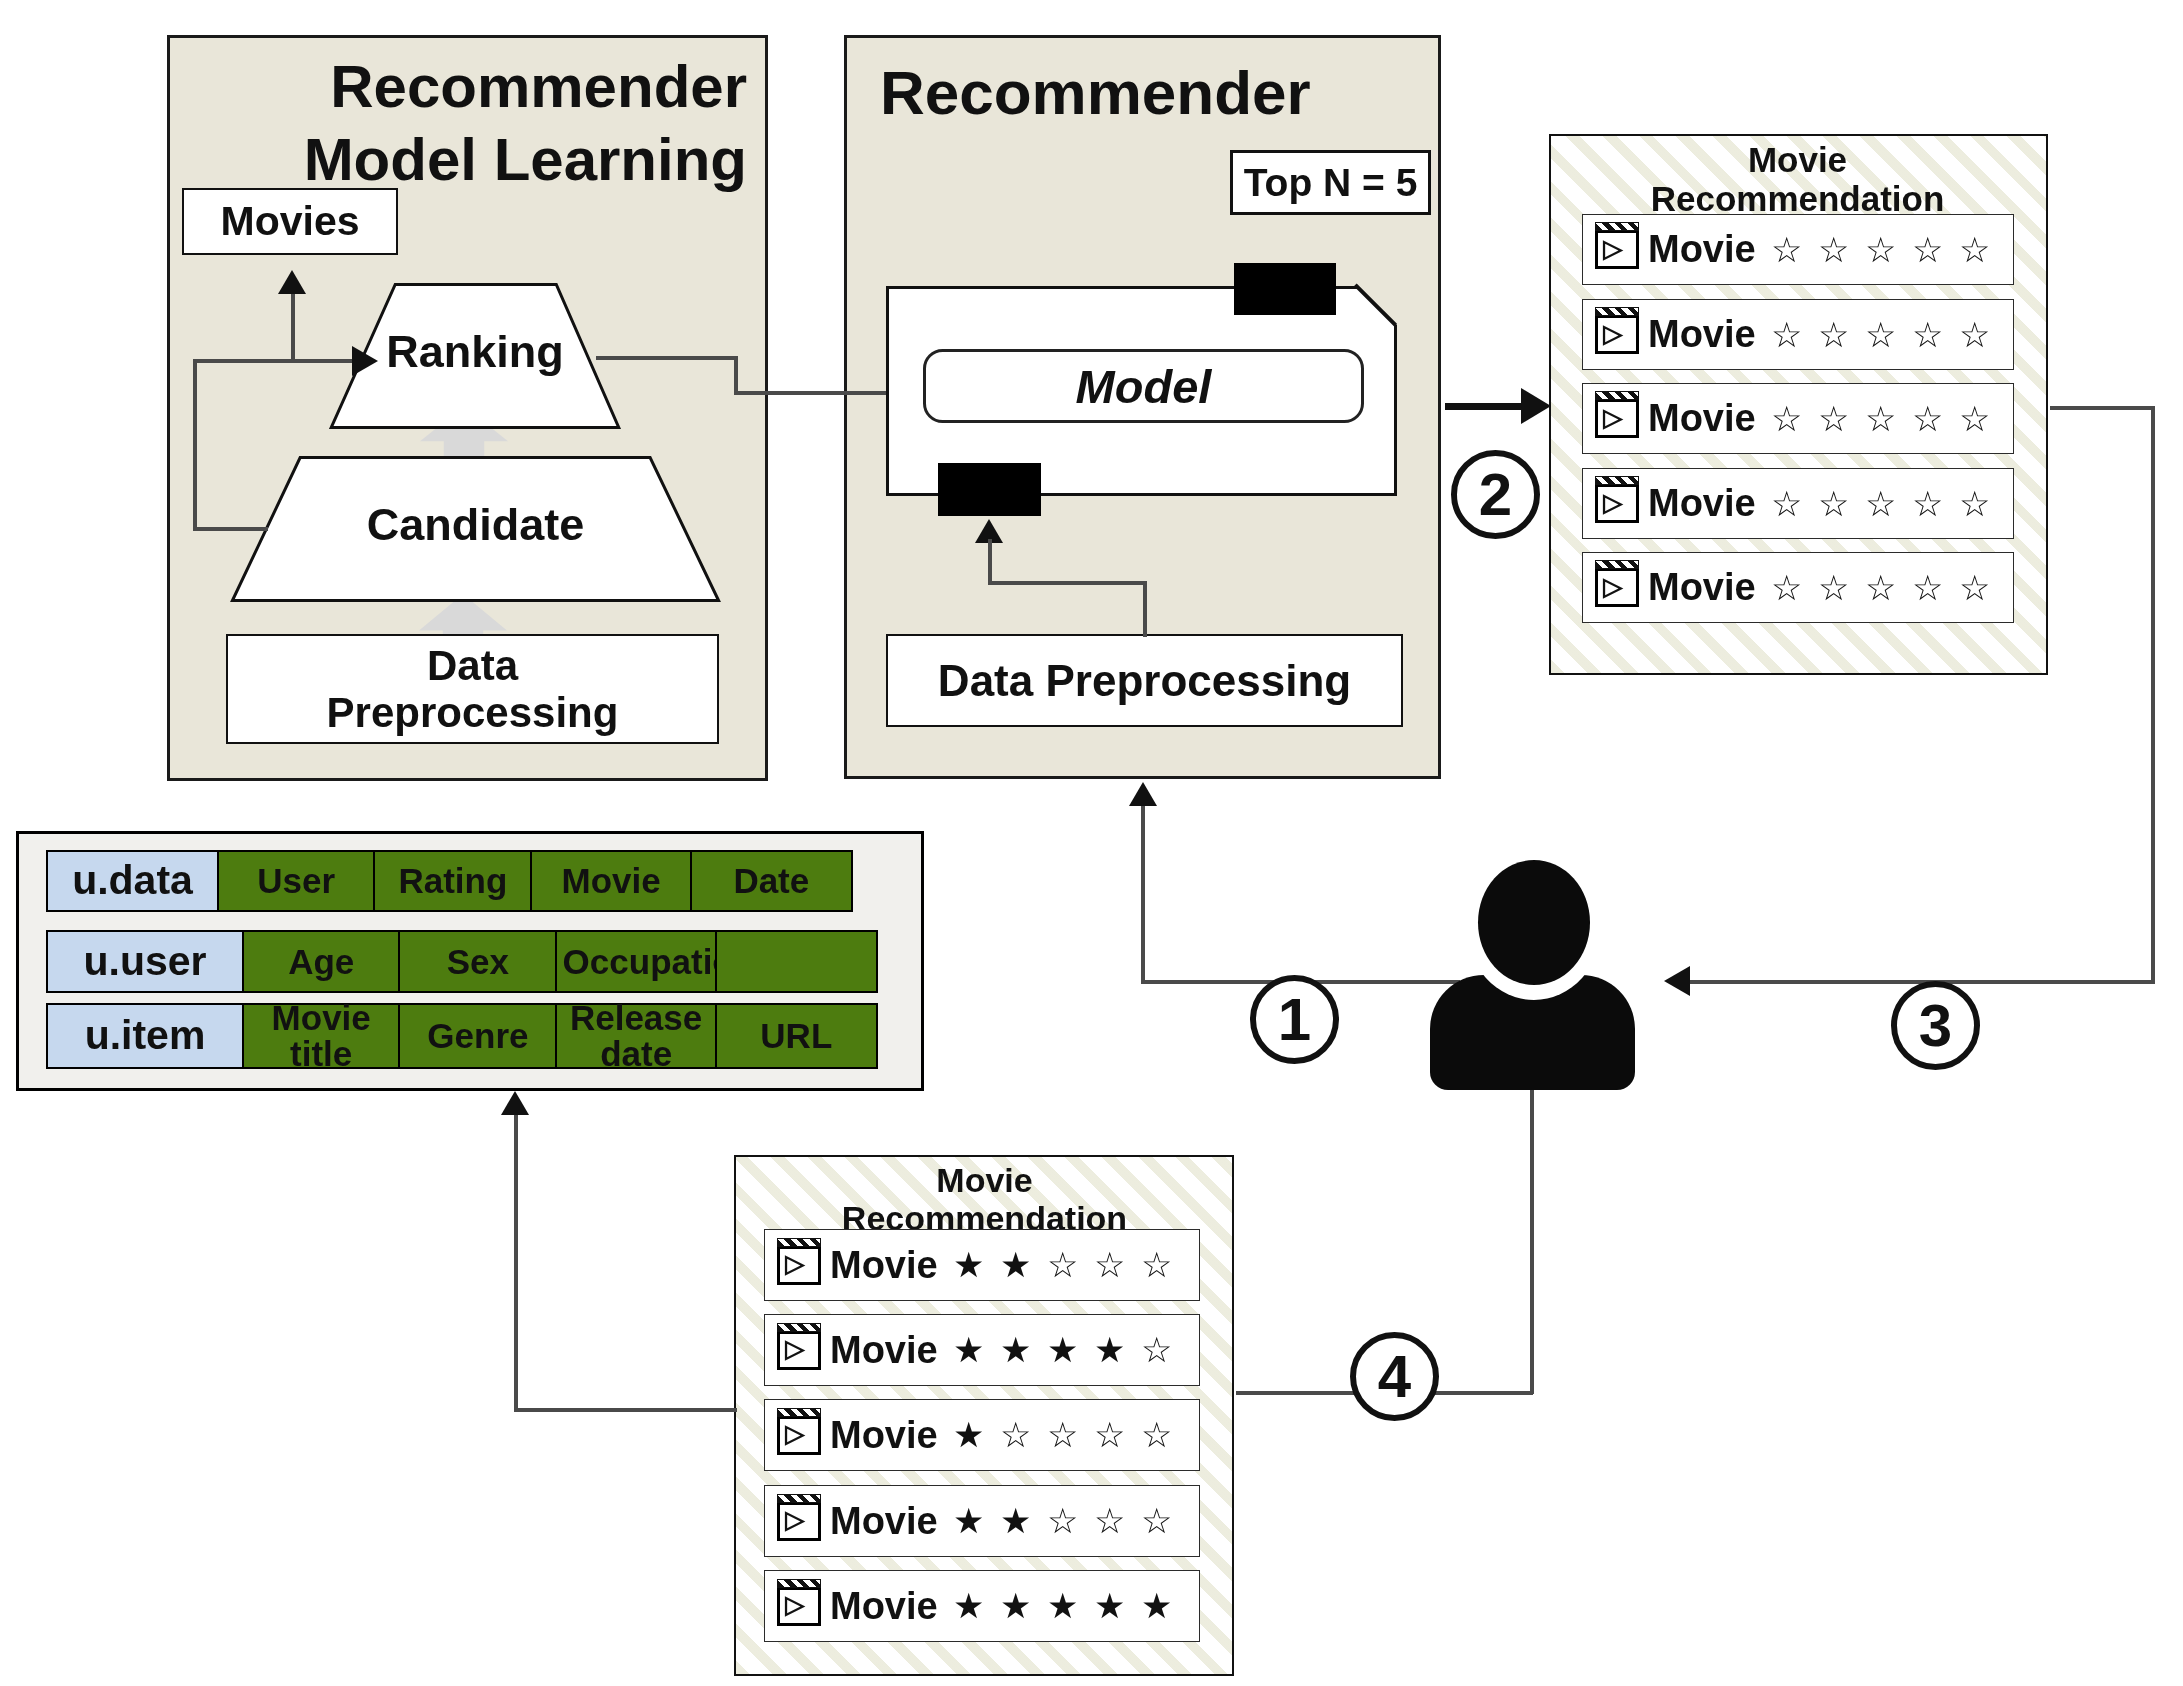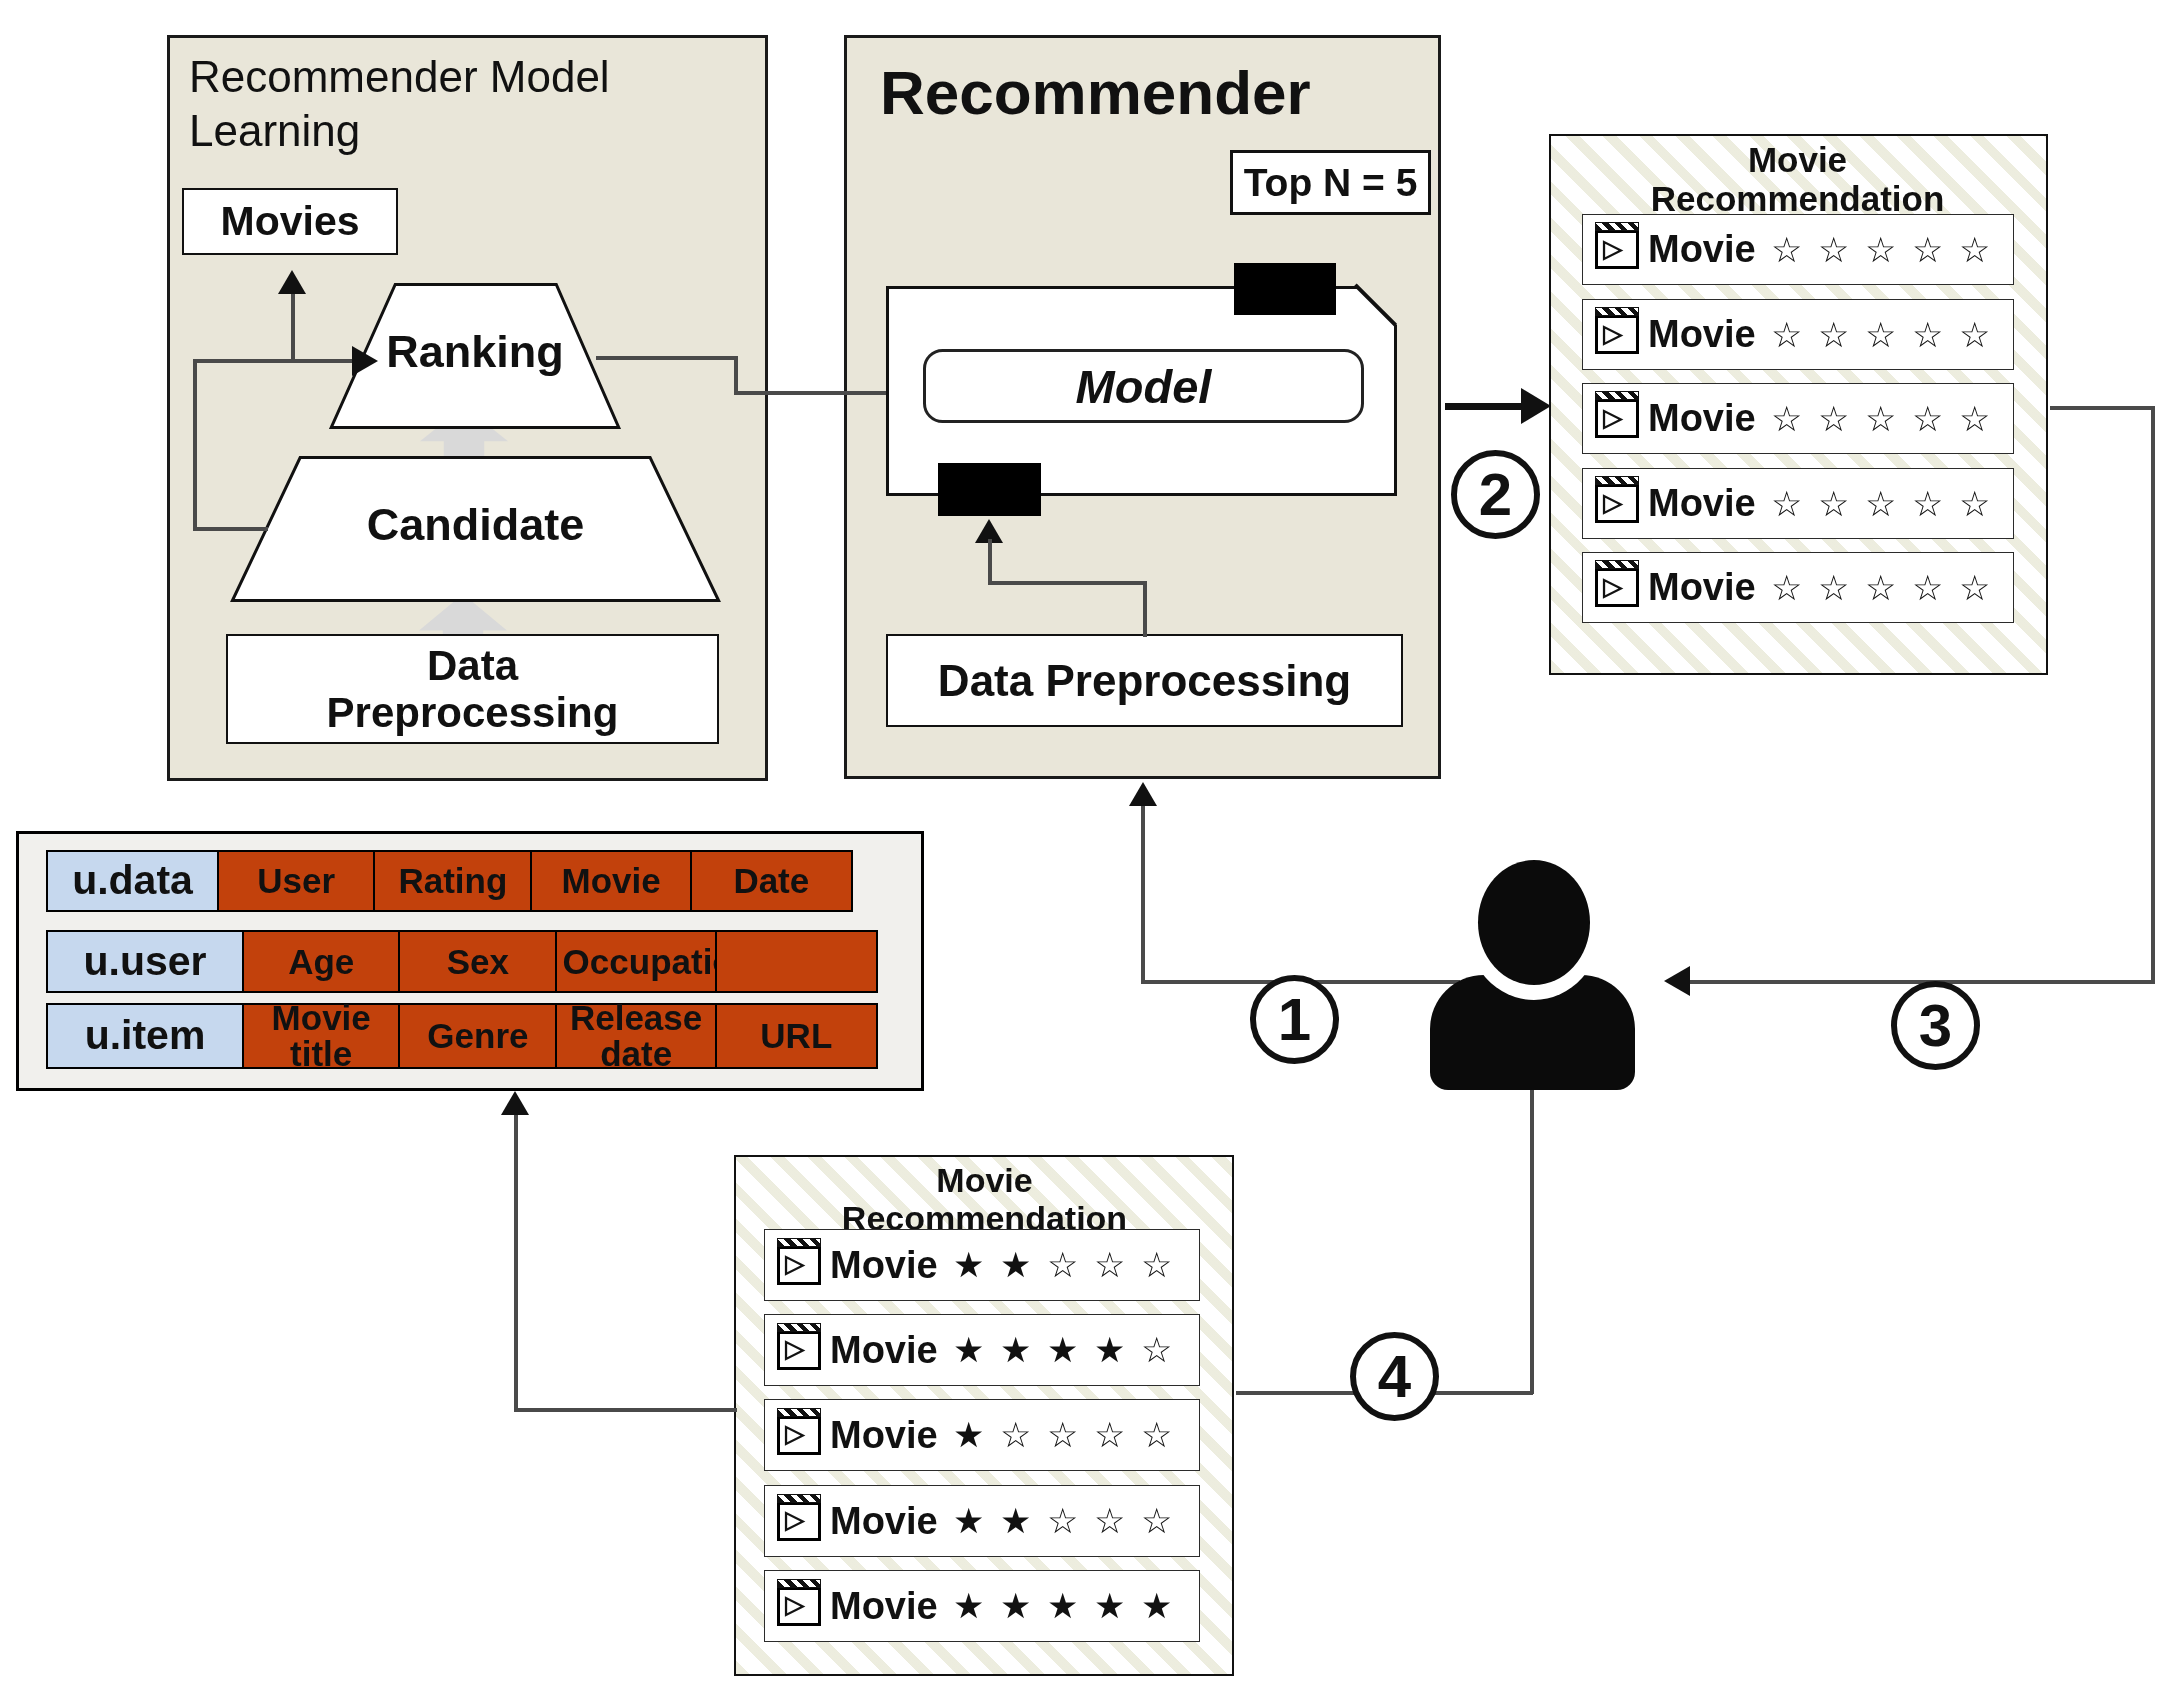--- a/index.html
+++ b/index.html
@@ -8,21 +8,21 @@
     position:relative;width:2183px;height:1686px;background:#fff;overflow:hidden;
     font-family:"Liberation Sans", sans-serif;color:#111;
   }
   .abs{position:absolute;}
   
   .panel{position:absolute;background:#e9e6d9;border:3px solid #1a1a1a;}
   .striped{position:absolute;background:
       repeating-linear-gradient(45deg, rgba(222,222,196,0.55) 0 9.8px, rgba(255,255,255,0) 9.8px 26px) #fff;
       border:2.3px solid #111;}
   
-  .big-title{position:absolute;font-weight:normal;font-size:44px;line-height:1.22;text-align:left;}
+  .big-title{position:absolute;font-weight:bold;font-size:60px;line-height:1.22;text-align:right;}
   .mid-title{position:absolute;font-weight:bold;font-size:62px;}
   .wbox{position:absolute;background:#fff;border:2.3px solid #111;display:flex;align-items:center;justify-content:center;font-weight:bold;}
   .trap-label{position:absolute;text-align:center;font-weight:bold;font-size:45px;}
   .striped-title{position:absolute;text-align:center;font-weight:bold;font-size:35px;line-height:1.12;}
   
   .block-arrow{position:absolute;background:#d9d9d9;
      clip-path:polygon(50% 0,100% 34%,73% 34%,73% 100%,27% 100%,27% 34%,0 34%);}
   
   .ln{position:absolute;background:#4a4a4a;}
   .ln.black{background:#111;}
@@ -44,21 +44,21 @@
   .movicon::before{content:"";position:absolute;left:-3px;right:-3px;top:-10.6px;height:6.8px;
      background:repeating-linear-gradient(45deg,#111 0 4.5px,#fff 4.5px 9px);border:1.5px solid #111;}
   .movicon::after{content:"▷";position:absolute;left:5.3px;top:50%;transform:translateY(-54%);
      font-size:25px;font-weight:bold;color:#111;}
   .mlabel{font-size:38px;font-weight:bold;margin-right:7.5px;}
   .star{display:inline-block;width:47px;text-align:center;font-size:35px;color:#111;}
   
   .up-container{position:absolute;background:#f1f0ed;border:3.8px solid #000;}
   .up-title{position:absolute;font-weight:bold;font-style:italic;font-size:69px;white-space:nowrap;}
   .prow{position:absolute;display:flex;}
-  .pcell{border:2.3px solid #000;background:#c2410c;display:flex;align-items:center;justify-content:center;
+  .pcell{border:2.3px solid #000;background:#4d7c0f;display:flex;align-items:center;justify-content:center;
      font-weight:bold;font-size:35px;text-align:center;line-height:1.02;}
   .pcell.key{background:#c6d8ee;font-size:41px;}
   .pcell + .pcell{margin-left:-2.3px;}
   
   .step{position:absolute;width:89px;height:89px;border:6.8px solid #111;border-radius:50%;background:#fff;
      display:flex;align-items:center;justify-content:center;font-weight:bold;font-size:60px;}
   
   .person-body{position:absolute;background:#0b0b0b;border-radius:54px 54px 18px 18px;}
   .person-halo{position:absolute;background:#fff;border-radius:50%;}
   .person-head{position:absolute;background:#0b0b0b;border-radius:50%;}

